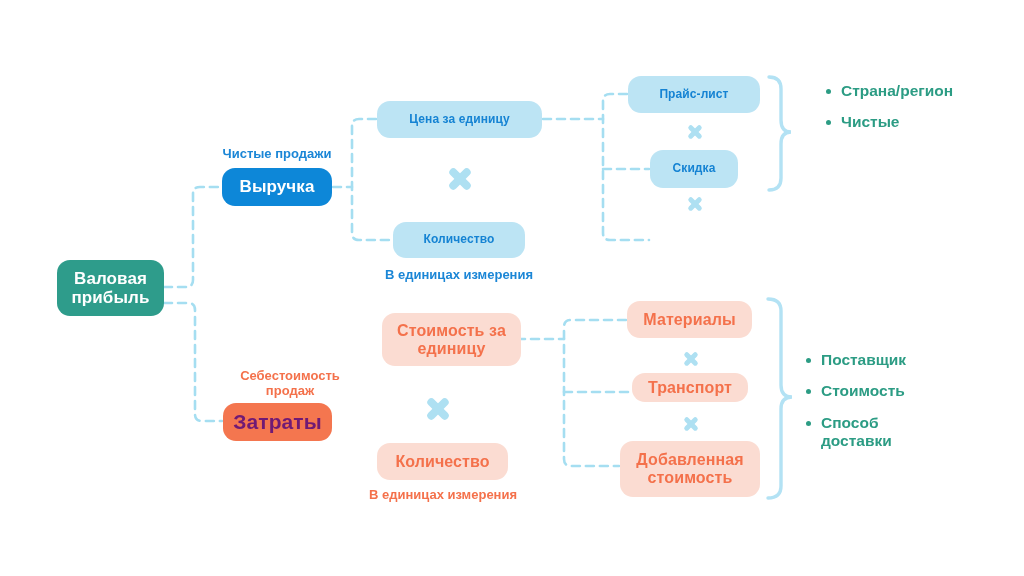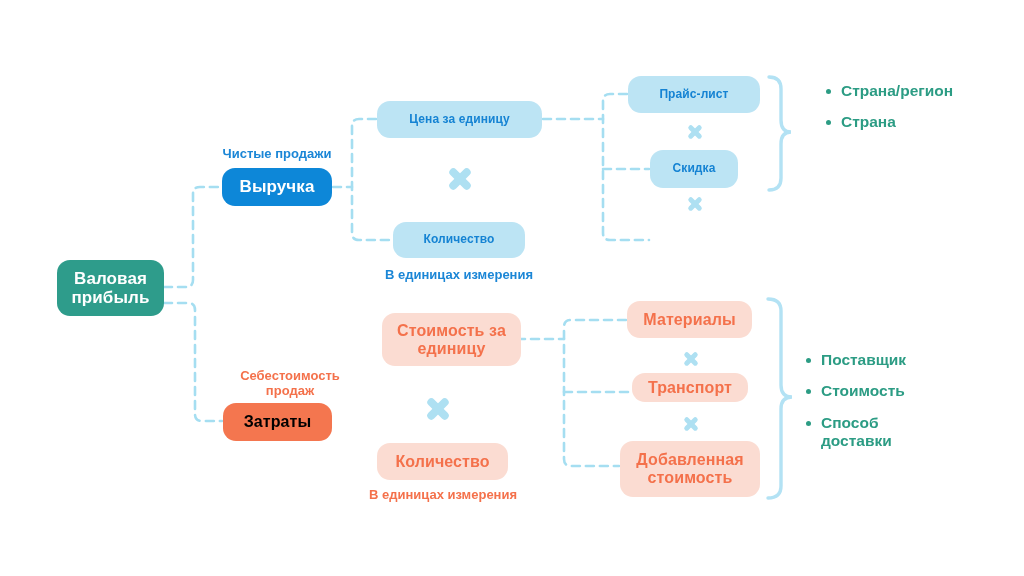--- a/index.html
+++ b/index.html
@@ -11,21 +11,21 @@
   .stage{position:absolute;inset:0;width:1024px;height:576px;}
   svg.wires{position:absolute;left:0;top:0;pointer-events:none;}
 
   .node{
     position:absolute;display:flex;align-items:center;justify-content:center;
     text-align:center;font-weight:bold;border-radius:13px;line-height:1.12;
     letter-spacing:.1px;
   }
   .solid-teal{background:#2E9C8B;color:#ffffff;font-size:17px;}
   .solid-blue{background:#0D87D8;color:#ffffff;font-size:17px;}
-  .solid-orange{background:#F4764F;color:#000000;font-size:16px;}
+  .solid-orange{background:#F4764F;color:#701a75;font-size:21px;}
   .tint-blue{background:#BCE4F4;color:#1583D3;font-size:12px;}
   .tint-pink{background:#FBDCD2;color:#F4714B;font-size:16px;}
 
   .caption{
     position:absolute;text-align:center;font-weight:bold;font-size:13px;line-height:1.18;
   }
   .caption-blue{color:#1B86D6;}
   .caption-orange{color:#F4714B;}
 
   .cross{position:absolute;}
@@ -117,21 +117,21 @@
     </span>
 
 
   <div class="bullets" style="left:826px;top:82px;width:175px;">
     <div class="bullet">
       <span class="dot"></span>
       <span class="txt">Страна/регион</span>
     </div>
     <div class="bullet">
       <span class="dot"></span>
-      <span class="txt">Страна</span>
+      <span class="txt">Чистые</span>
     </div>
   </div>
 
   <div class="caption caption-orange" style="left:230px;top:368px;width:120px;">Себестоимость продаж</div>
 
   <div class="node solid-orange" style="left:223px;top:403px;width:109px;height:38px;">
     <span>Затраты</span>
   </div>
 
   <div class="node tint-pink" style="left:382px;top:313px;width:139px;height:53px;">

